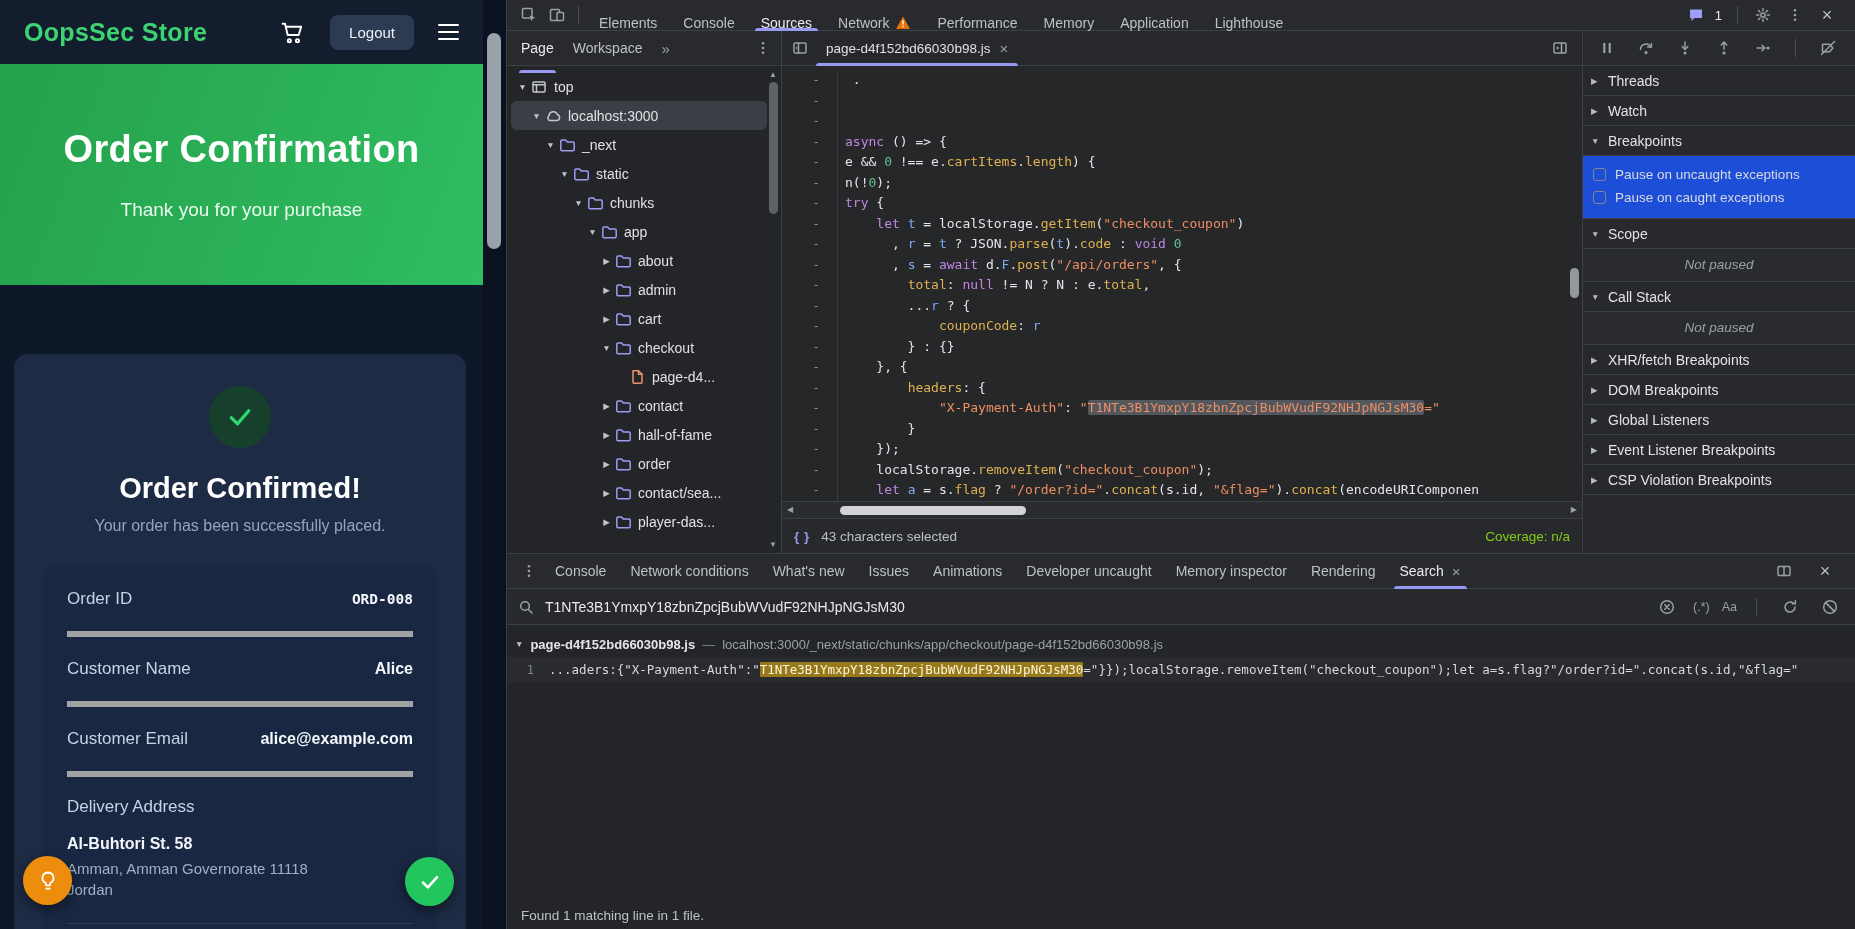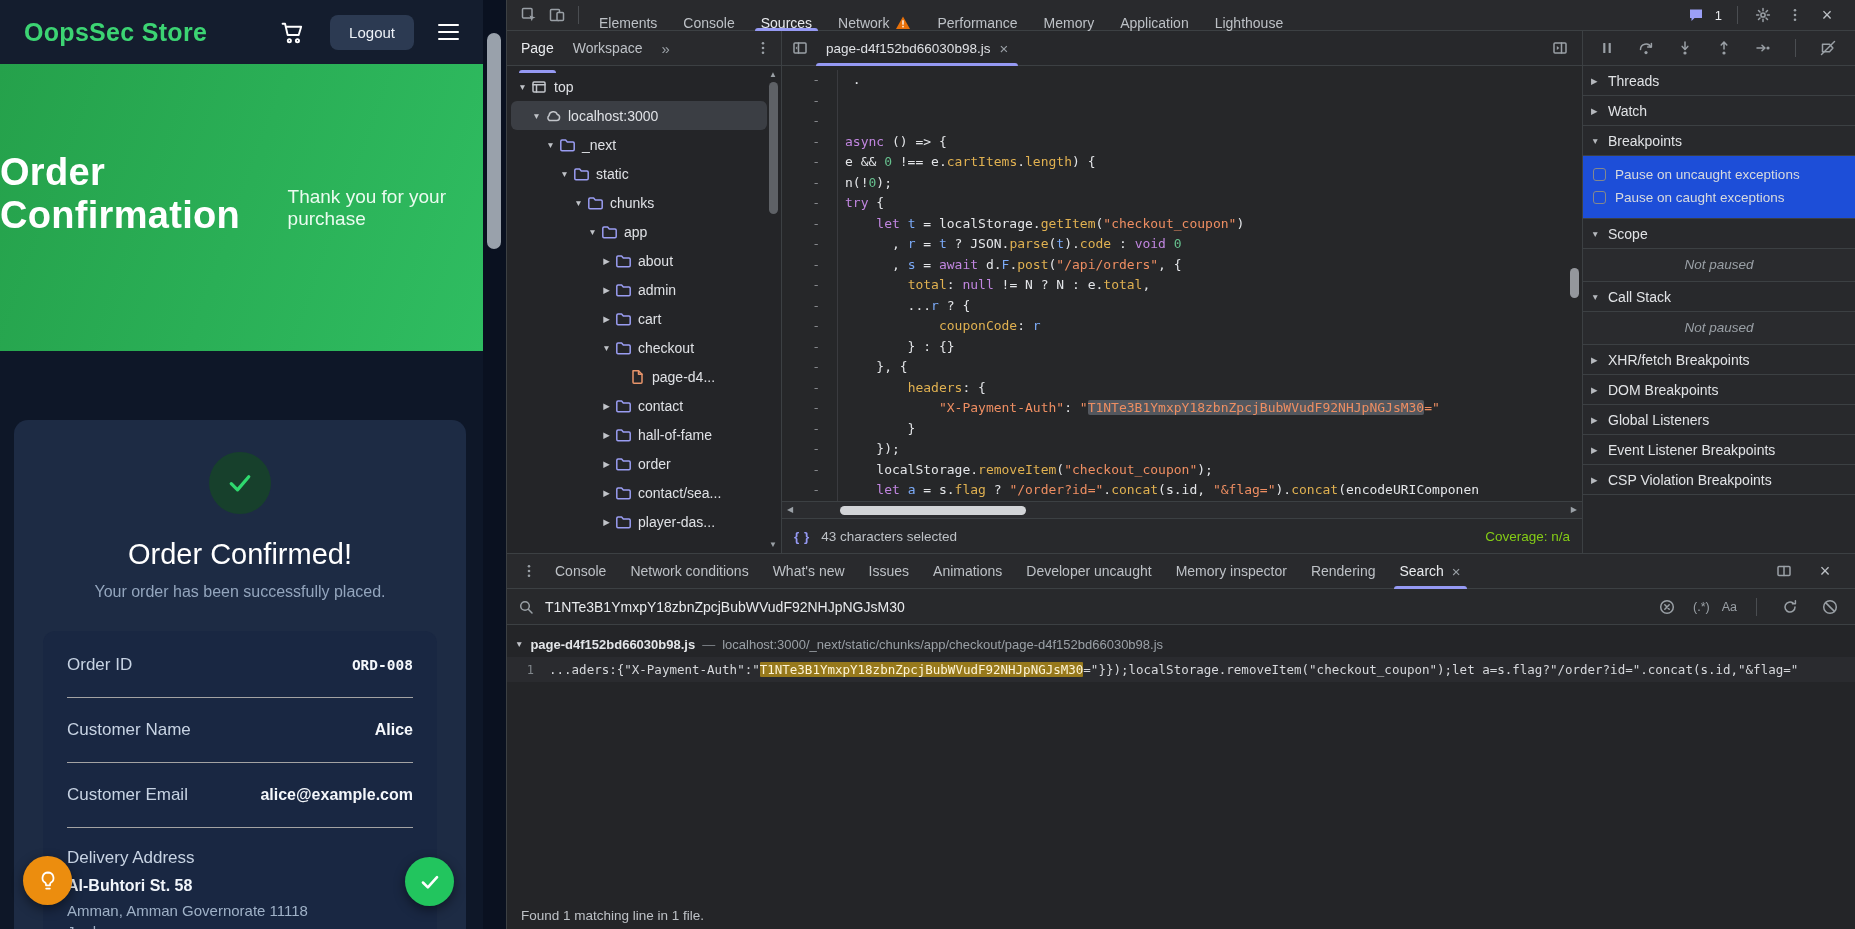--- a/index.html
+++ b/index.html
@@ -8,34 +8,34 @@
           font-family:"Liberation Sans",sans-serif;}
 
   
   .store{width:483px;height:929px;background:#0e1728;position:relative;overflow:hidden;flex:none}
   .store-header{height:64px;background:#141d2e;display:flex;align-items:center;padding:0 24px}
   .brand{color:#3cd473;font-size:25px;font-weight:800;letter-spacing:.3px}
   .store-header .right{margin-left:auto;display:flex;align-items:center;gap:24px}
   .logout-btn{background:#2c3a52;color:#eef2f8;font-size:15px;padding:9px 19px;border-radius:8px;border:none;font-family:inherit;cursor:pointer}
   .burger{display:flex;flex-direction:column;gap:4.5px;cursor:pointer}
   .burger span{display:block;width:21px;height:2.6px;background:#fff;border-radius:2px}
-  .hero{height:287px;background:linear-gradient(110deg,#25a14b,#2fbd61);display:flex;flex-direction:row;align-items:center;justify-content:center;color:#fff}
+  .hero{height:221px;background:linear-gradient(110deg,#25a14b,#2fbd61);display:flex;flex-direction:column;align-items:center;justify-content:center;color:#fff}
   .hero h1{font-size:38px;font-weight:800;margin-bottom:28px;letter-spacing:.3px}
   .hero p{font-size:19px;color:#eafbef}
   .confirm-card{margin:69px 17px 0 14px;background:#1d2b44;border-radius:14px;padding:32px 29px 60px 29px}
   .check-circle{width:62px;height:62px;border-radius:50%;background:#17402c;margin:0 auto;display:flex;align-items:center;justify-content:center}
-  .confirm-title{text-align:center;font-size:29px;font-weight:400;color:#fff;margin:24px 0 12px}
+  .confirm-title{text-align:center;font-size:29px;font-weight:700;color:#fff;margin:24px 0 12px}
   .confirm-sub{text-align:center;font-size:16px;color:#93a5bd}
   .details-card{margin-top:30px;background:#192742;border-radius:12px;padding:2px 24px}
-  .detail-row{display:flex;justify-content:space-between;align-items:center;padding:22px 0;border-bottom:1px solid #a3a3a3}
+  .detail-row{display:flex;justify-content:space-between;align-items:center;padding:22px 0;border-bottom:6px solid #a3a3a3}
   .detail-label{color:#c7d3e3;font-size:17px}
   .detail-value{color:#f4f7fb;font-size:16px;font-weight:bold}
   .detail-value.mono{font-family:"DejaVu Sans Mono",monospace;font-size:14.5px}
   .address-block{padding:20px 0 22px;border-bottom:1px solid #2b3c5c}
-  .address-label{color:#c7d3e3;font-size:17px;margin-bottom:9px}
+  .address-label{color:#c7d3e3;font-size:17px;margin-bottom:18px}
   .address-line1{color:#f2f6fb;font-size:16px;font-weight:bold;margin-bottom:5px}
   .address-line2,.address-line3{color:#9fb1c7;font-size:15px;line-height:1.42}
   .status-row{display:flex;justify-content:space-between;align-items:center;padding:20px 0}
   .status-label{color:#c7d3e3;font-size:17px;font-weight:bold}
   .status-badge{background:#163b2a;color:#3bd778;font-size:11px;font-weight:bold;letter-spacing:1px;padding:5px 12px;border-radius:11px}
   .fab{position:absolute;width:49px;height:49px;border-radius:50%;display:flex;align-items:center;justify-content:center;cursor:pointer;box-shadow:0 4px 12px rgba(0,0,0,.45)}
   .fab-orange{left:23px;top:856px;background:#ec8d0e}
   .fab-green{left:405px;top:857px;background:#22c55e}
 
   

